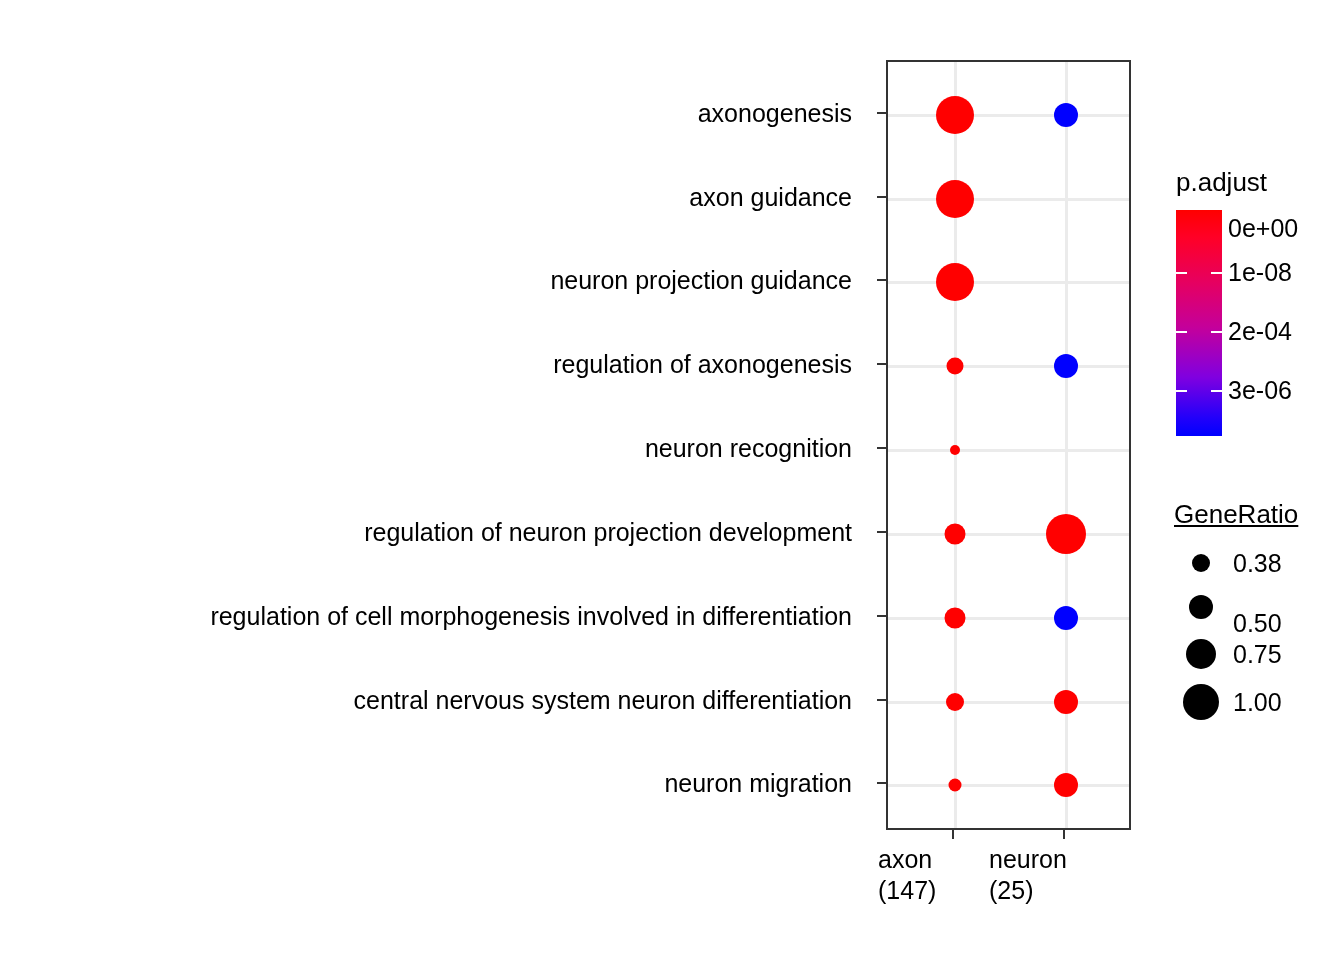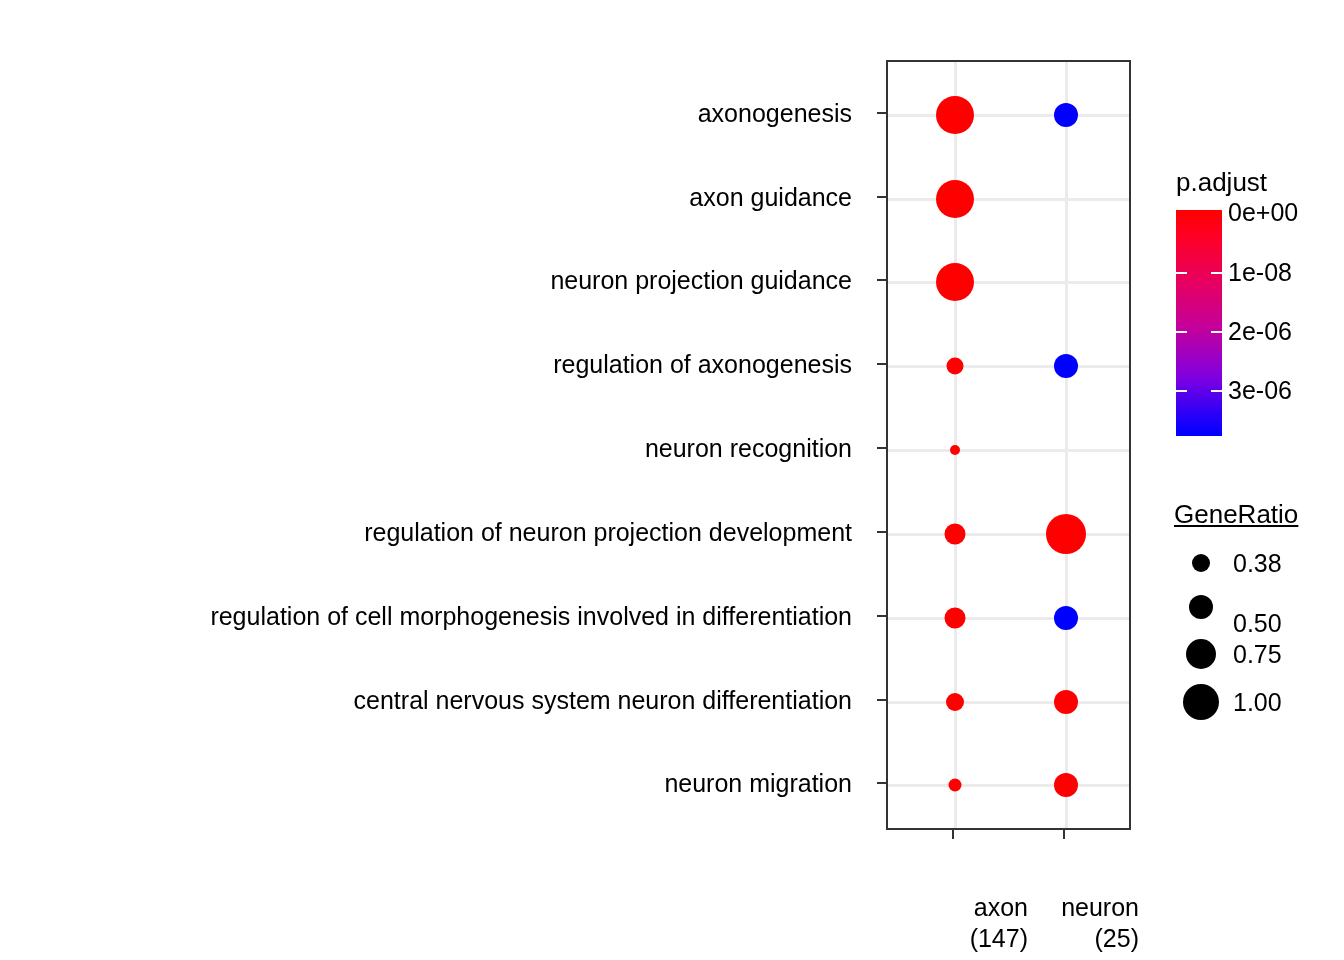--- a/index.html
+++ b/index.html
@@ -85,23 +85,22 @@
   .xtick {
     position: absolute;
     width: 2px;
     height: 9px;
     background: #333333;
   }
   .xlabel {
     position: absolute;
     font-size: 25px;
     line-height: 31px;
-    text-align: right;
-    white-space: nowrap;
-    margin-top: 48px;
+    text-align: left;
+    white-space: nowrap;
   }
 
   
   #legend {
     position: absolute;
     left: 1170px;
     top: 0;
     width: 174px;
     height: 960px;
   }
@@ -215,27 +214,27 @@
       <div class="xlabel" style="left: 989px; top: 844px; width: 150px;">
         <div>neuron</div>
         <div>(25)</div>
       </div>
     </div>
 
   <div id="legend">
     <div class="legend-title" style="left:6px; top:168px;">p.adjust</div>
     <div id="colorbar"></div>
     <div class="legend-title" style="left:4px; top:500px;text-decoration:underline;">GeneRatio</div>
-  <div class="cb-label" style="top: 212px;">0e+00</div>
+  <div class="cb-label" style="top: 228px;">0e+00</div>
       <div class="cb-tick left" style="top: 272px;"></div>
       <div class="cb-tick right" style="top: 272px;"></div>
       <div class="cb-label" style="top: 272px;">1e-08</div>
       <div class="cb-tick left" style="top: 331px;"></div>
       <div class="cb-tick right" style="top: 331px;"></div>
-      <div class="cb-label" style="top: 331px;">2e-06</div>
+      <div class="cb-label" style="top: 331px;">2e-04</div>
       <div class="cb-tick left" style="top: 390px;"></div>
       <div class="cb-tick right" style="top: 390px;"></div>
       <div class="cb-label" style="top: 390px;">3e-06</div>
       <div class="gr-dot" style="width: 18px; height: 18px; left: 31px; top: 563px;"></div>
       <div class="gr-label" style="top: 563px;">0.38</div>
       <div class="gr-dot" style="width: 24px; height: 24px; left: 31px; top: 607px;"></div>
       <div class="gr-label" style="top: 623px;">0.50</div>
       <div class="gr-dot" style="width: 30px; height: 30px; left: 31px; top: 654px;"></div>
       <div class="gr-label" style="top: 654px; text-align: right;">0.75</div>
       <div class="gr-dot" style="width: 36px; height: 36px; left: 31px; top: 702px;"></div>

